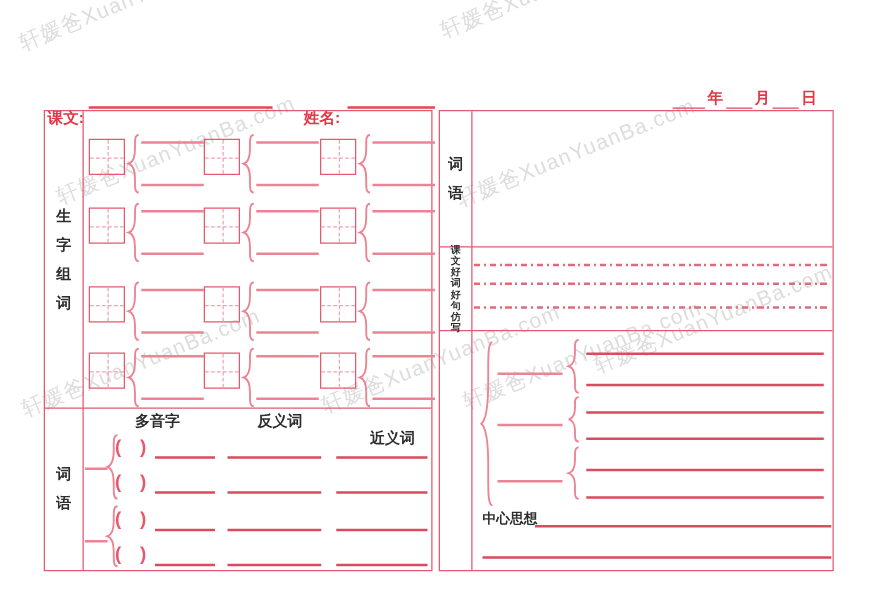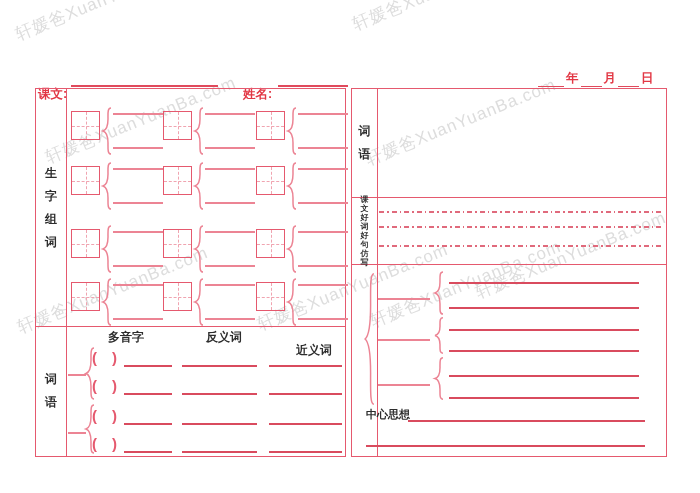--- a/index.html
+++ b/index.html
@@ -240,21 +240,21 @@
       <div class="vtext vtiny">课文好词好句仿写</div>
     </div>
 
 
     <div class="abs" style="left:27px;top:108px;width:285px;height:67px">
       <div class="dashdot" style="left:0;top:14px;width:284px"></div>
       <div class="dashdot" style="left:0;top:29px;width:284px"></div>
       <div class="dashdot" style="left:0;top:48px;width:284px"></div>
     </div>
 
-    <div class="abs" style="left:12px;top:175px;width:285px;height:192px">
+    <div class="abs" style="left:32px;top:175px;width:285px;height:192px">
       <svg class="bsvg abs" style="left:0;top:7px" width="11" height="136" viewBox="0 0 10 100" preserveAspectRatio="none">
           <use href="#bracePath"></use>
         </svg>
       <div class="wline plite" style="left:14px;top:34px;width:52px"></div>
       <div class="wline plite" style="left:14px;top:75px;width:52px"></div>
       <div class="wline plite" style="left:14px;top:120px;width:52px"></div>
       <svg class="bsvg abs" style="left:70px;top:7px" width="10" height="44" viewBox="0 0 10 100" preserveAspectRatio="none">
           <use href="#bracePath"></use>
         </svg>
       <svg class="bsvg abs" style="left:70px;top:53px" width="10" height="37" viewBox="0 0 10 100" preserveAspectRatio="none">

